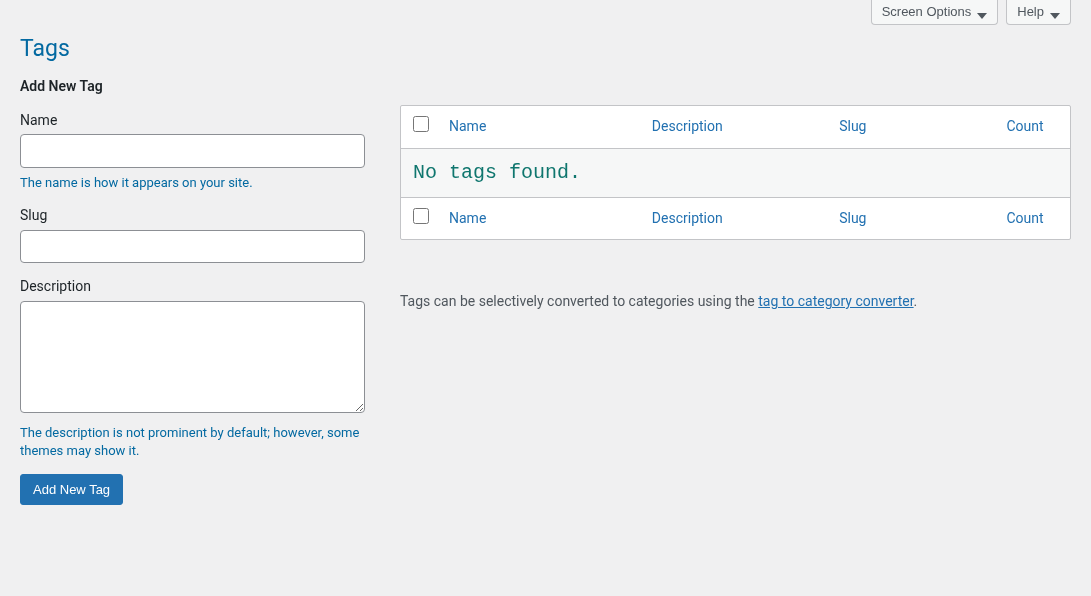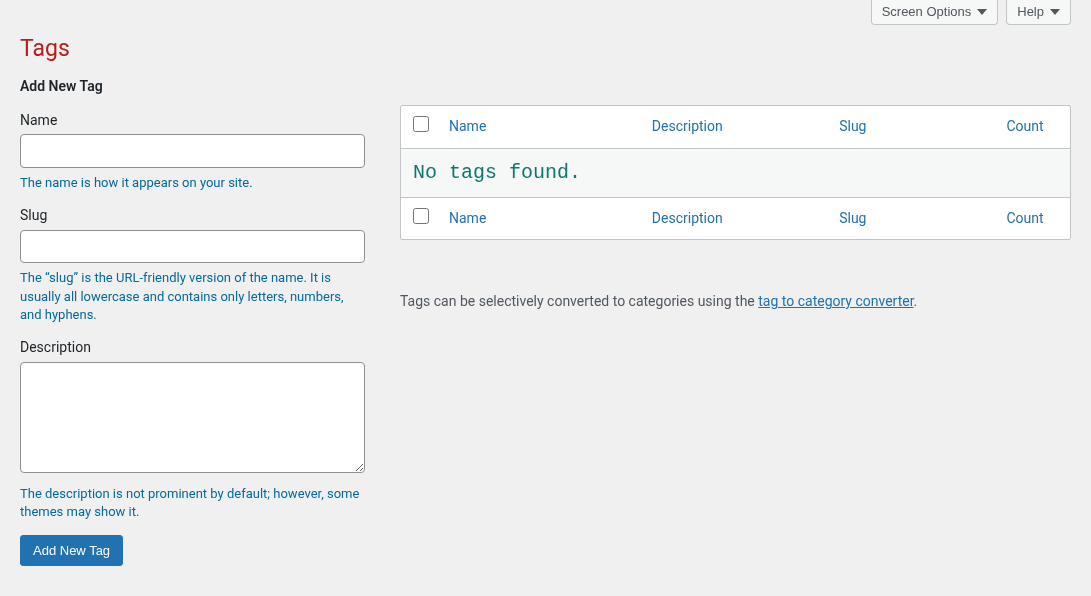--- a/index.html
+++ b/index.html
@@ -28,34 +28,34 @@
     .screen-btn {
       background: #f6f7f7;
       border: 1px solid #c3c4c7;
       border-top: none;
       border-radius: 0 0 4px 4px;
       padding: 4px 10px 5px;
       font-size: 13px;
       color: #50575e;
       cursor: pointer;
       display: inline-flex;
-      align-items: center;
+      align-items: flex-end;
       gap: 6px;
     }
     .caret-down {
       width: 0;
       height: 0;
       border-left: 5px solid transparent;
       border-right: 5px solid transparent;
       border-top: 6px solid #50575e;
     }
     h1.page-title {
       font-size: 23px;
       font-weight: 400;
-      color: #b91c1c;
+      color: #0369a1;
       margin: 0 0 12px 0;
     }
     .main-layout {
       display: flex;
       gap: 35px;
     }
     .left-col {
       width: 345px;
       flex-shrink: 0;
     }
@@ -189,21 +189,20 @@
 
     <div class="form-field">
       <label>Name</label>
       <input type="text" style="">
       <p class="help">The name is how it appears on your site.</p>
     </div>
 
     <div class="form-field">
       <label>Slug</label>
       <input type="text" style="">
-      <p class="help">The “slug” is the URL-friendly version of the name. It is usually all lowercase and contains only letters, numbers, and hyphens.</p>
     </div>
 
     <div class="form-field">
       <label>Description</label>
       <textarea rows="5" style=""></textarea>
       <p class="help">The description is not prominent by default; however, some themes may show it.</p>
     </div>
 
     <button class="submit-btn">Add New Tag</button>
   </div>

